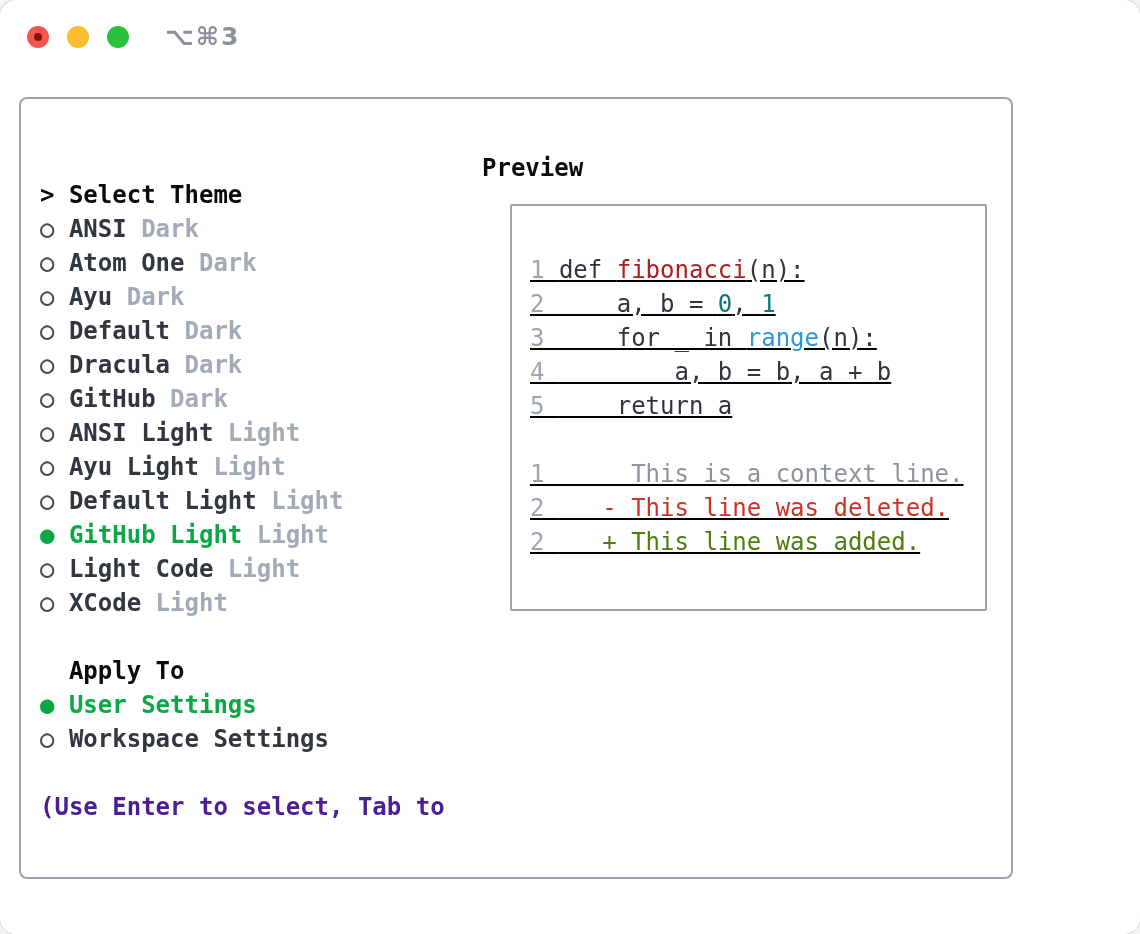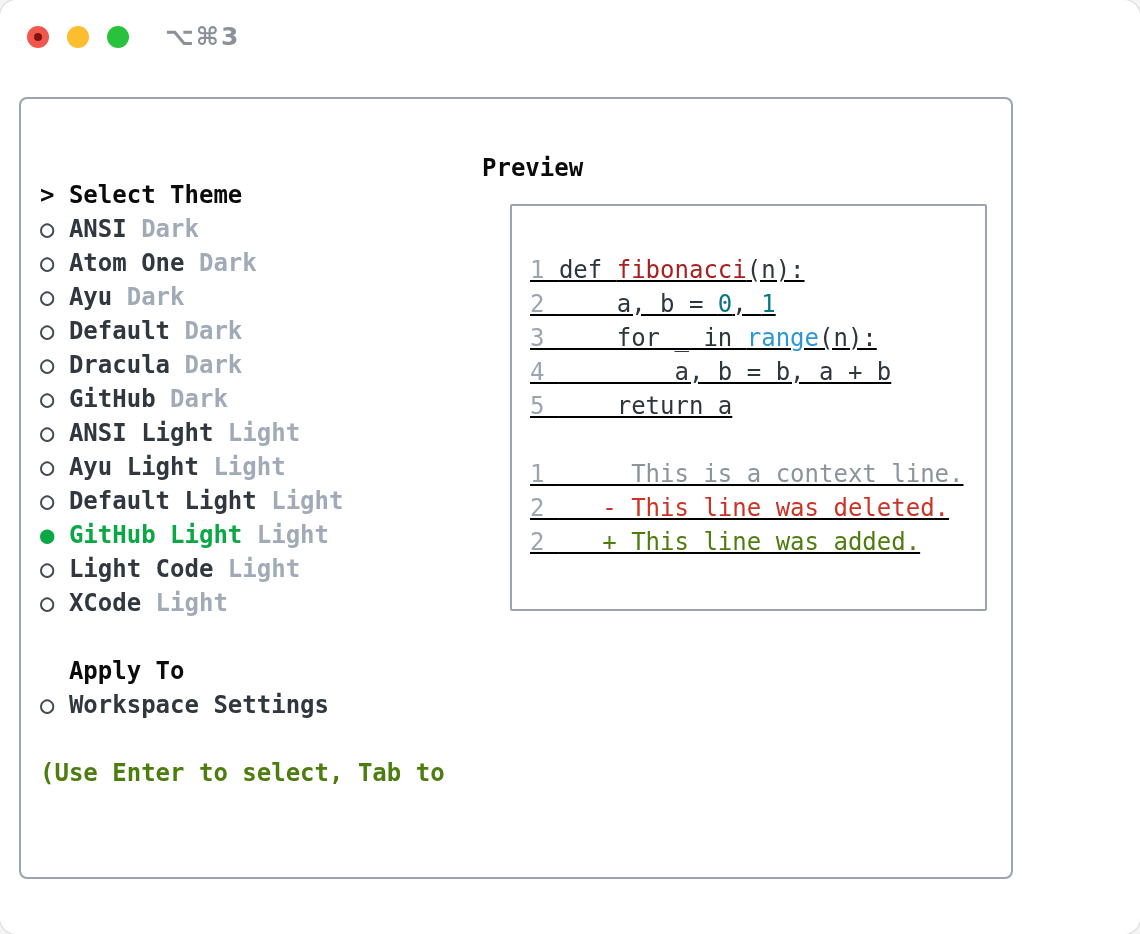--- a/index.html
+++ b/index.html
@@ -39,21 +39,21 @@
   .lrow{
     height:34px;line-height:34px;white-space:pre;
     font-size:24px;color:#30373e;font-weight:bold;
   }
   .lrow .mk{color:#454c54;}
   .lrow .tag{color:#a1abb8;}
   .lrow.header{font-weight:bold;color:#0b0b0b;margin-top:28px;}
   .lrow.header .mk{color:#0b0b0b;}
   .lrow.selected .mk,.lrow.selected .name,.lrow.selected .label{color:#0aa845;}
   .lrow.section-title{color:#0b0b0b;padding-left:2ch;}
-  .lrow.hint{color:#4d7c0f;}
+  .lrow.hint{color:#4c1d95;}
   
   .pv-title{
     position:absolute;left:461px;top:52px;height:34px;line-height:34px;
     font-size:24px;font-weight:bold;color:#0b0b0b;white-space:pre;
   }
   .pv-box{
     position:absolute;left:489px;top:105px;width:477px;height:407px;
     box-sizing:border-box;border:2px solid #9aa3ae;border-radius:2px;
     padding:47px 0 0 18px;background:#fff;overflow:hidden;text-decoration:underline;
   }
@@ -96,20 +96,21 @@
       <div class="lrow"><span class="mk">○ </span><span class="name">ANSI Light</span><span class="tag"> Light</span></div>
       <div class="lrow"><span class="mk">○ </span><span class="name">Ayu Light</span><span class="tag"> Light</span></div>
       <div class="lrow"><span class="mk">○ </span><span class="name">Default Light</span><span class="tag"> Light</span></div>
       <div class="lrow selected"><span class="mk">● </span><span class="name">GitHub Light</span><span class="tag"> Light</span></div>
       <div class="lrow"><span class="mk">○ </span><span class="name">Light Code</span><span class="tag"> Light</span></div>
       <div class="lrow"><span class="mk">○ </span><span class="name">XCode</span><span class="tag"> Light</span></div>
 
       <div class="lrow"></div>
 
       <div class="lrow section-title">Apply To</div>
+      <div class="lrow selected"><span class="mk">● </span><span class="label">User Settings</span></div>
       <div class="lrow"><span class="mk">○ </span><span class="label">Workspace Settings</span></div>
 
       <div class="lrow"></div>
 
       <div class="lrow hint">(Use Enter to select, Tab to</div>
     </div>
 
     <div class="pv-title">Preview</div>
 
     <div class="pv-box">

